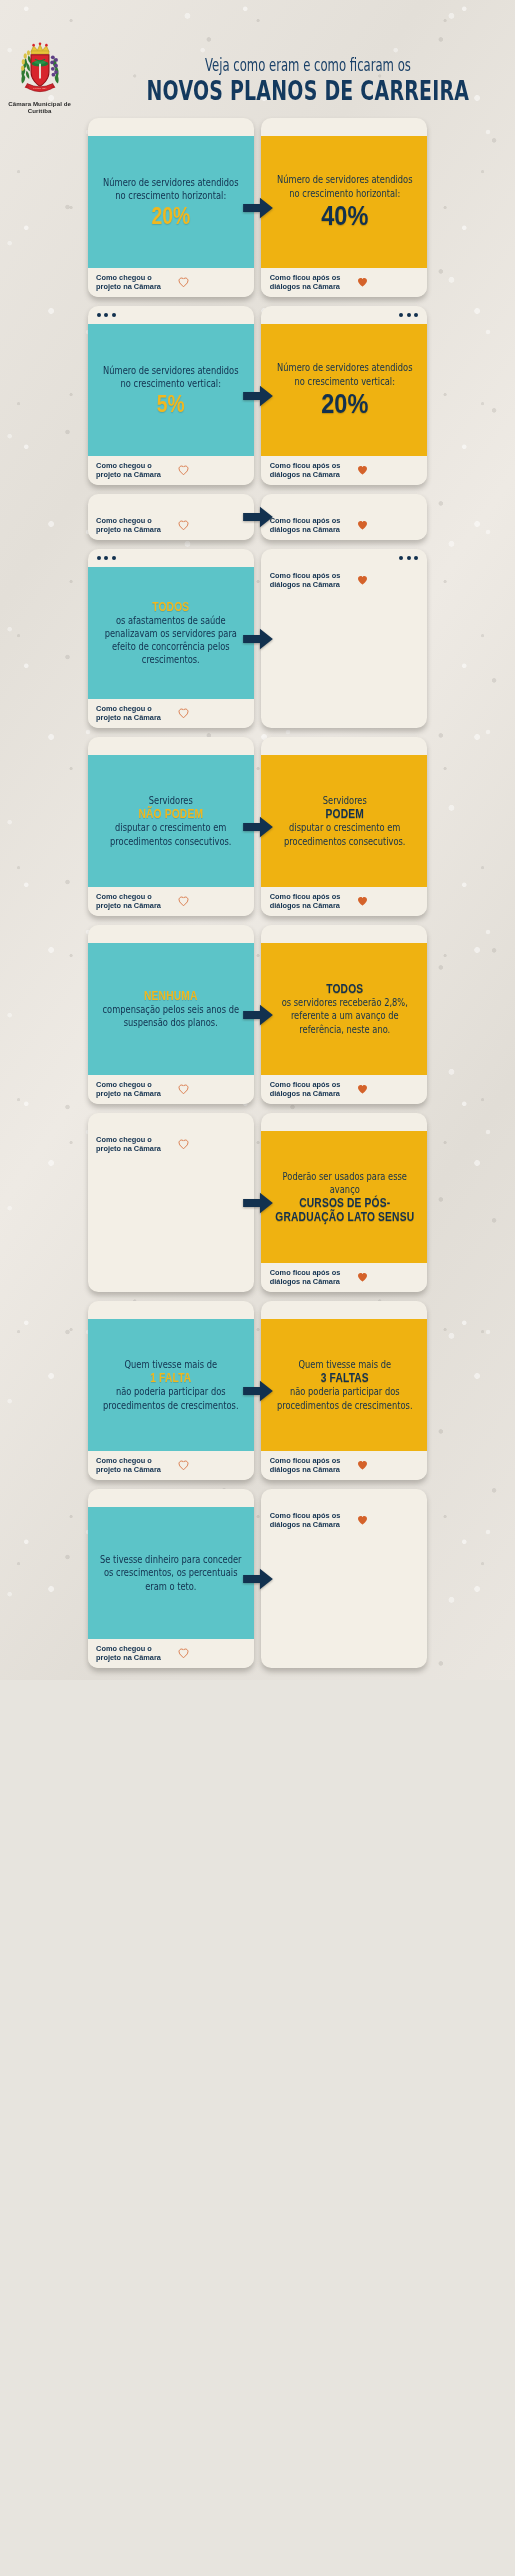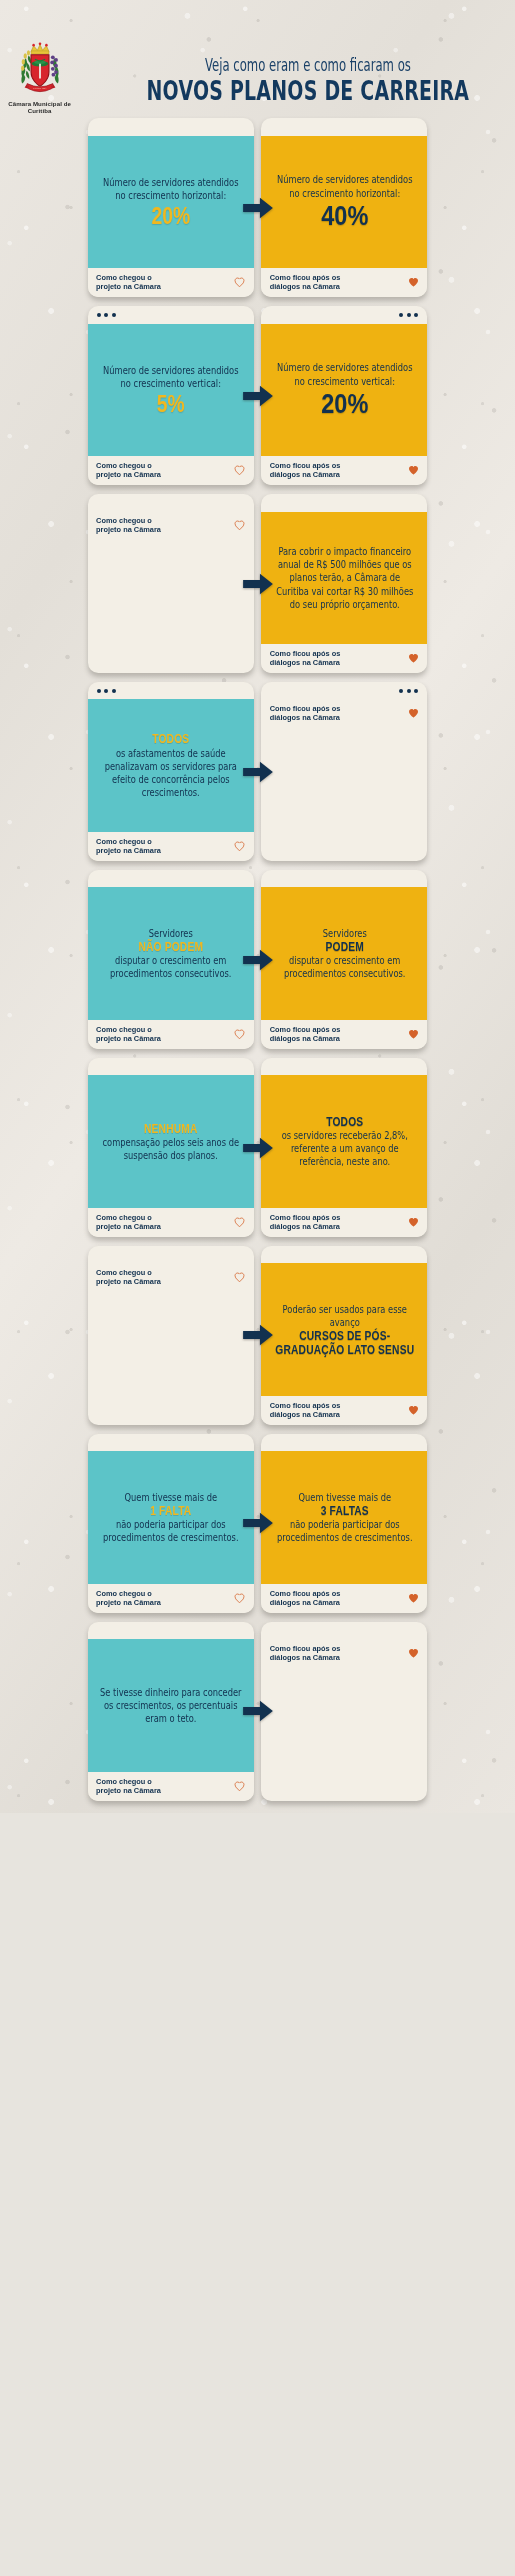--- a/index.html
+++ b/index.html
@@ -119,21 +119,21 @@
     font-family:"Liberation Sans",sans-serif;line-height:1.15;letter-spacing:0.2px;
     text-shadow:0 0.6px 0.6px rgba(0,0,0,.13);}
   .msg .block-navy{display:block;color:#12314f;font-weight:bold;font-size:12.2px;
     font-family:"Liberation Sans",sans-serif;line-height:1.15;letter-spacing:0.2px;
     text-shadow:0 0.6px 0.6px rgba(0,0,0,.17);}
 
   .chrome-bottom{
     flex:0 0 auto;
     background:#f3efe6;
     padding:4.5px 8.4px 5.8px 8.4px;
-    display:flex;align-items:center;justify-content:space-between;gap:17px;
+    display:flex;align-items:center;gap:17px;
   }
   .caption{
     font-size:7.4px;font-weight:bold;color:#12314f;line-height:1.25;
     font-family:"Liberation Sans",sans-serif;
   }
   .heart{width:11px;height:10.3px;flex:0 0 auto;}
 
   .arrow{
     position:absolute;
     left:50%;top:50%;
@@ -294,23 +294,20 @@
             <svg class="heart" viewBox="0 0 24 22">
               <path d="M12 20.5 C12 20.5 2.2 14.2 2.2 7.9 C2.2 4.4 4.9 2 8 2 C10 2 11.4 3.1 12 4.3 C12.6 3.1 14 2 16 2 C19.1 2 21.8 4.4 21.8 7.9 C21.8 14.2 12 20.5 12 20.5 Z" fill="none" stroke="#D4622A" stroke-width="1.7"></path>
             </svg>
           </div>
         </div>
         <svg class="arrow" viewBox="0 0 46 34">
           <path d="M0 11 H26 V1 L46 17 L26 33 V23 H0 Z" fill="#12314F"></path>
         </svg>
         <div class="phone">
           <div class="chrome-top"></div>
-          <div class="screen amber">
-            <div class="msg"><span>Para cobrir o impacto financeiro anual de R$ 500 milhões que os planos terão, a Câmara de Curitiba vai cortar R$ 30 milhões do seu próprio orçamento.</span></div>
-          </div>
           <div class="chrome-bottom">
             <div class="caption">Como ficou após os<br>diálogos na Câmara</div>
             <svg class="heart" viewBox="0 0 24 22">
               <path d="M12 20.5 C12 20.5 2.2 14.2 2.2 7.9 C2.2 4.4 4.9 2 8 2 C10 2 11.4 3.1 12 4.3 C12.6 3.1 14 2 16 2 C19.1 2 21.8 4.4 21.8 7.9 C21.8 14.2 12 20.5 12 20.5 Z" fill="#D4622A"></path>
             </svg>
           </div>
         </div>
       </div>
       <div class="row">
         <div class="phone">

